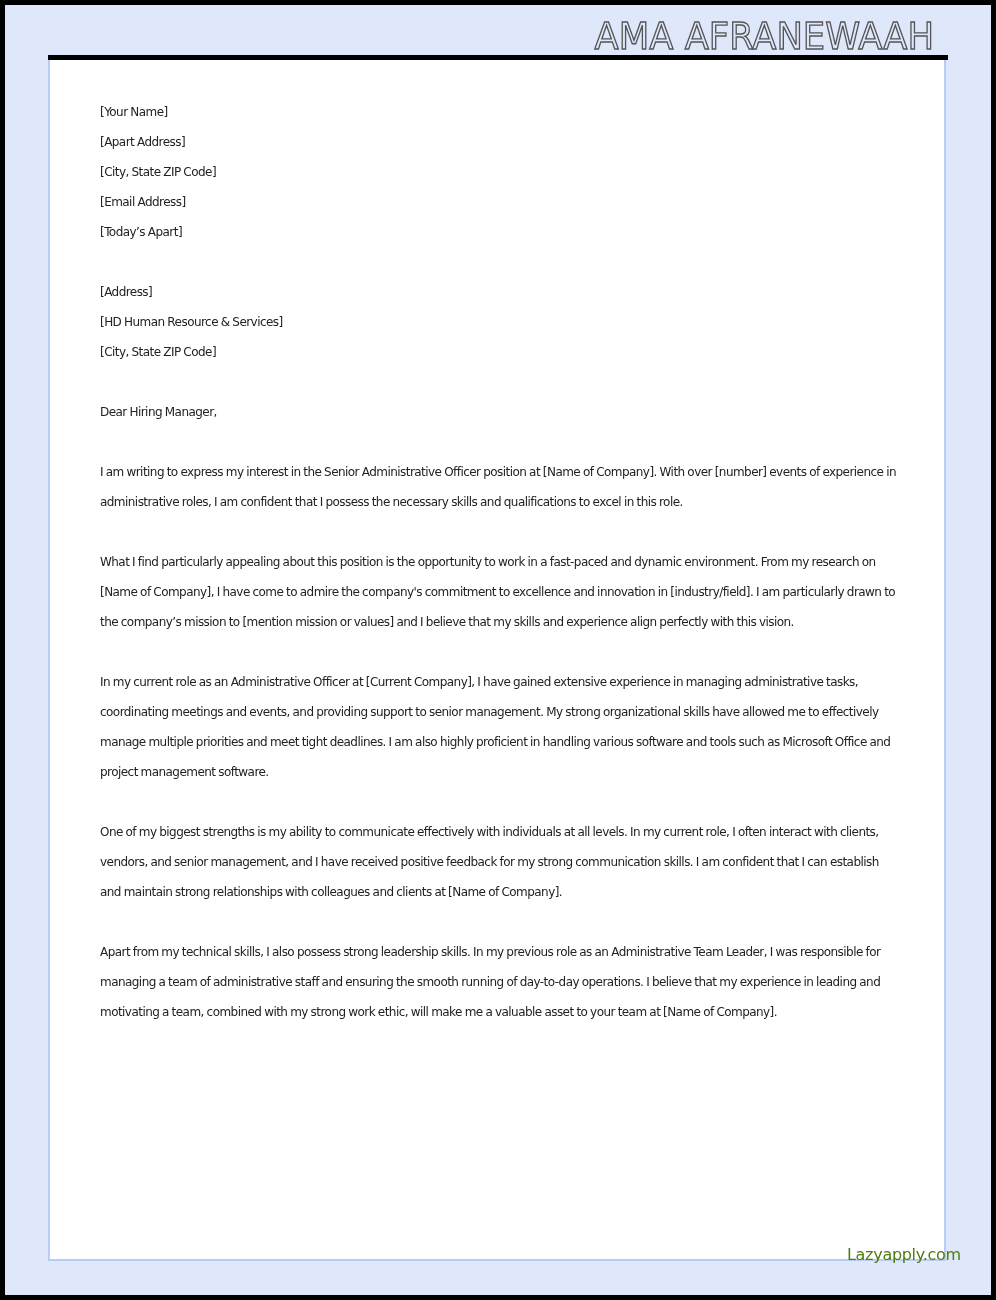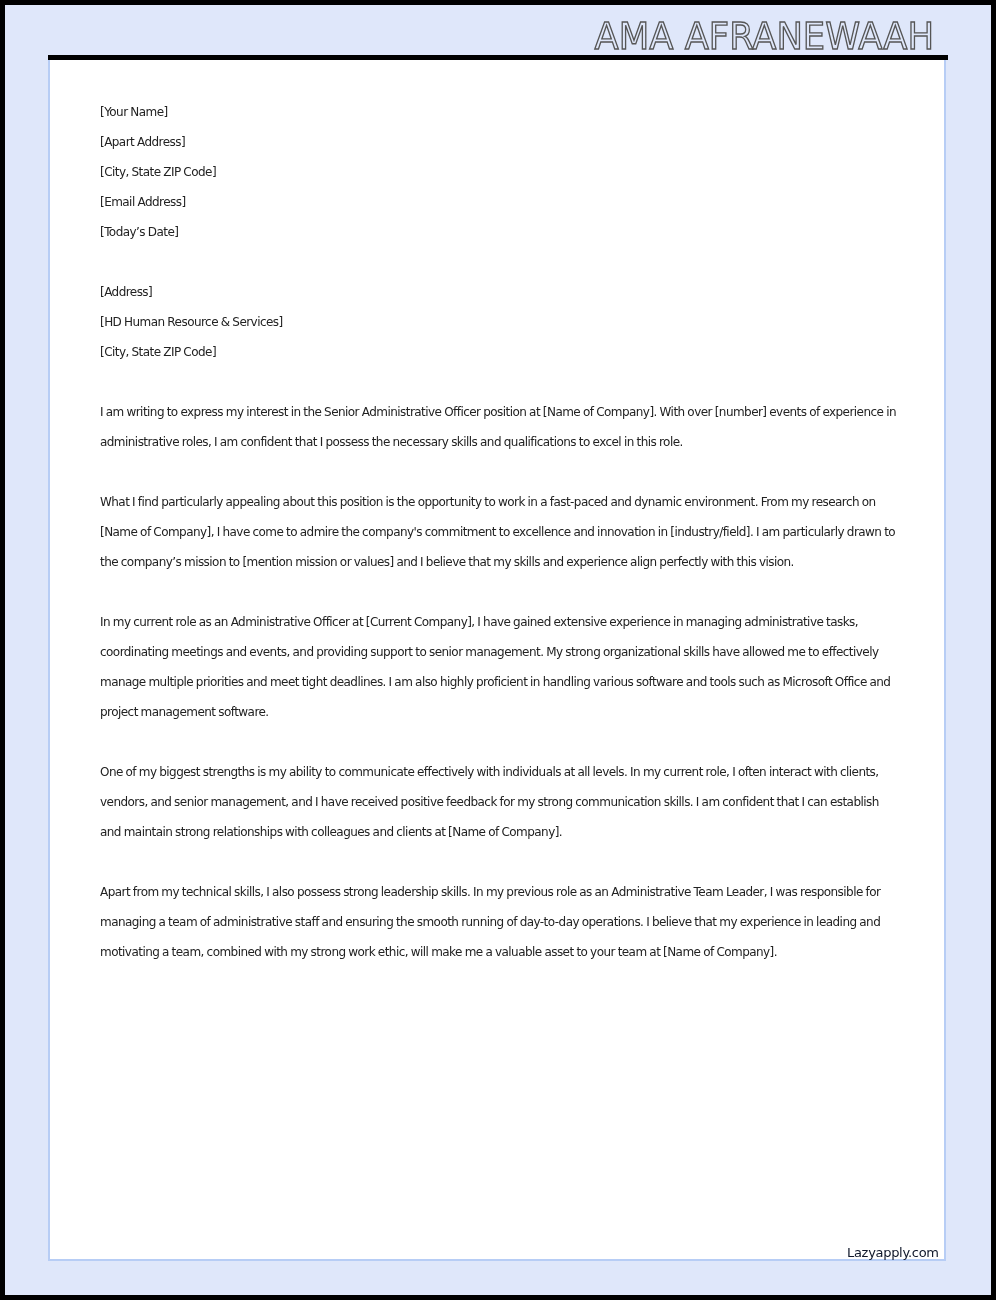--- a/index.html
+++ b/index.html
@@ -39,47 +39,48 @@
       font-family: "DejaVu Sans", sans-serif;
       font-size: 12px; line-height: 30px; color: #222;
       letter-spacing: -0.55px; word-spacing: -0.5px;
       z-index: 3;
     }
     .content p { margin: 0 0 30px 0; }
     .content .line { display: block; }
     .watermark {
       position: absolute; left: 847px; top: 1245px;
       font-family: "DejaVu Sans", sans-serif;
-      font-size: 13px; color: #0f172a; z-index: 4;
+      font-size: 16px; color: #4d7c0f; z-index: 4;
       letter-spacing: -0.3px;
     }
   </style>
 </head>
 <body>
 
 <div class="frame"></div>
 
 <h1 class="name-title">AMA AFRANEWAAH</h1>
 
 <div class="page"></div>
 <div class="top-bar"></div>
 
 <div class="content">
   <p>
     <span class="line">[Your Name]</span>
     <span class="line">[Apart Address]</span>
     <span class="line">[City, State ZIP Code]</span>
     <span class="line">[Email Address]</span>
-    <span class="line">[Today’s Date]</span>
+    <span class="line">[Today’s Apart]</span>
   </p>
   <p>
     <span class="line">[Address]</span>
     <span class="line">[HD Human Resource &amp; Services]</span>
     <span class="line">[City, State ZIP Code]</span>
   </p>
+  <p>Dear Hiring Manager,</p>
   <p>I am writing to express my interest in the Senior Administrative Officer position at [Name of Company]. With over [number] events of experience in administrative roles, I am confident that I possess the necessary skills and qualifications to excel in this role.</p>
   <p>What I find particularly appealing about this position is the opportunity to work in a fast-paced and dynamic environment. From my research on [Name of Company], I have come to admire the company's commitment to excellence and innovation in [industry/field]. I am particularly drawn to the company’s mission to [mention mission or values] and I believe that my skills and experience align perfectly with this vision.</p>
   <p>In my current role as an Administrative Officer at [Current Company], I have gained extensive experience in managing administrative tasks, coordinating meetings and events, and providing support to senior management. My strong organizational skills have allowed me to effectively manage multiple priorities and meet tight deadlines. I am also highly proficient in handling various software and tools such as Microsoft Office and project management software.</p>
   <p>One of my biggest strengths is my ability to communicate effectively with individuals at all levels. In my current role, I often interact with clients, vendors, and senior management, and I have received positive feedback for my strong communication skills. I am confident that I can establish and maintain strong relationships with colleagues and clients at [Name of Company].</p>
   <p>Apart from my technical skills, I also possess strong leadership skills. In my previous role as an Administrative Team Leader, I was responsible for managing a team of administrative staff and ensuring the smooth running of day-to-day operations. I believe that my experience in leading and motivating a team, combined with my strong work ethic, will make me a valuable asset to your team at [Name of Company].</p>
 </div>
 
 <div class="watermark">Lazyapply.com</div>
 
 </body></html>

